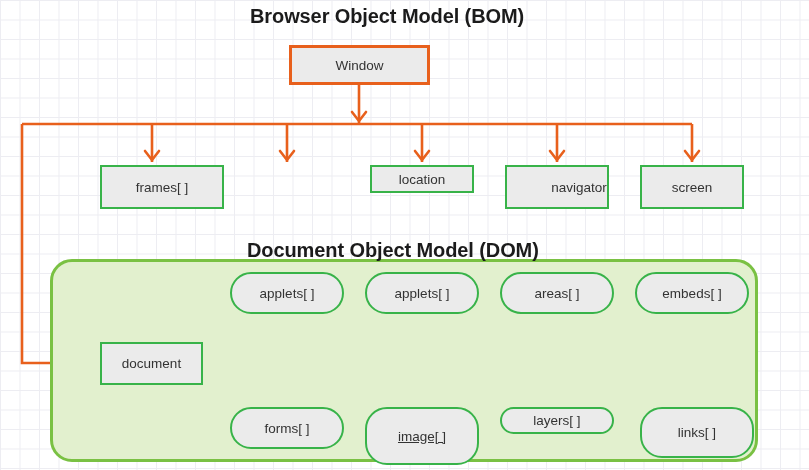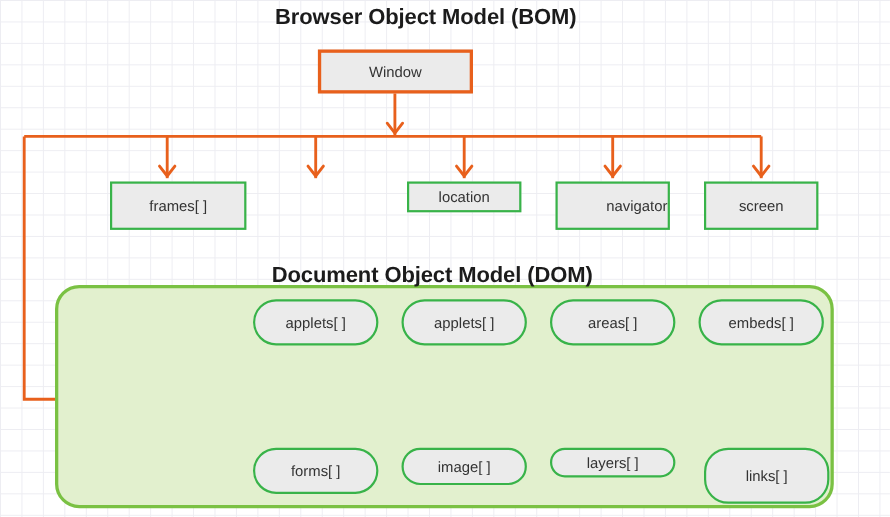--- a/index.html
+++ b/index.html
@@ -191,25 +191,28 @@
   <div class="node node-pill" style="left:365px; top:272px; width:114px; height:42px;">
     <span>applets[ ]</span>
   </div>
   <div class="node node-pill" style="left:500px; top:272px; width:114px; height:42px;">
     <span>areas[ ]</span>
   </div>
   <div class="node node-pill" style="left:635px; top:272px; width:114px; height:42px;">
     <span>embeds[ ]</span>
   </div>
 
+  <div class="node node-rect" style="left:100px; top:342px; width:103px; height:43px;">
+    <span>document</span>
+  </div>
 
   <div class="node node-pill" style="left:230px; top:407px; width:114px; height:42px;">
     <span>forms[ ]</span>
   </div>
-  <div class="node node-pill" style="left:365px; top:407px; width:114px; height:34px;">
+  <div class="node node-pill" style="left:365px; top:407px; width:114px; height:58px;text-decoration:underline;">
     <span>image[ ]</span>
   </div>
   <div class="node node-pill" style="left:500px; top:407px; width:114px; height:27px;">
     <span>layers[ ]</span>
   </div>
   <div class="node node-pill" style="left:640px; top:407px; width:114px; height:51px;">
     <span>links[ ]</span>
   </div>
 
 </div>

